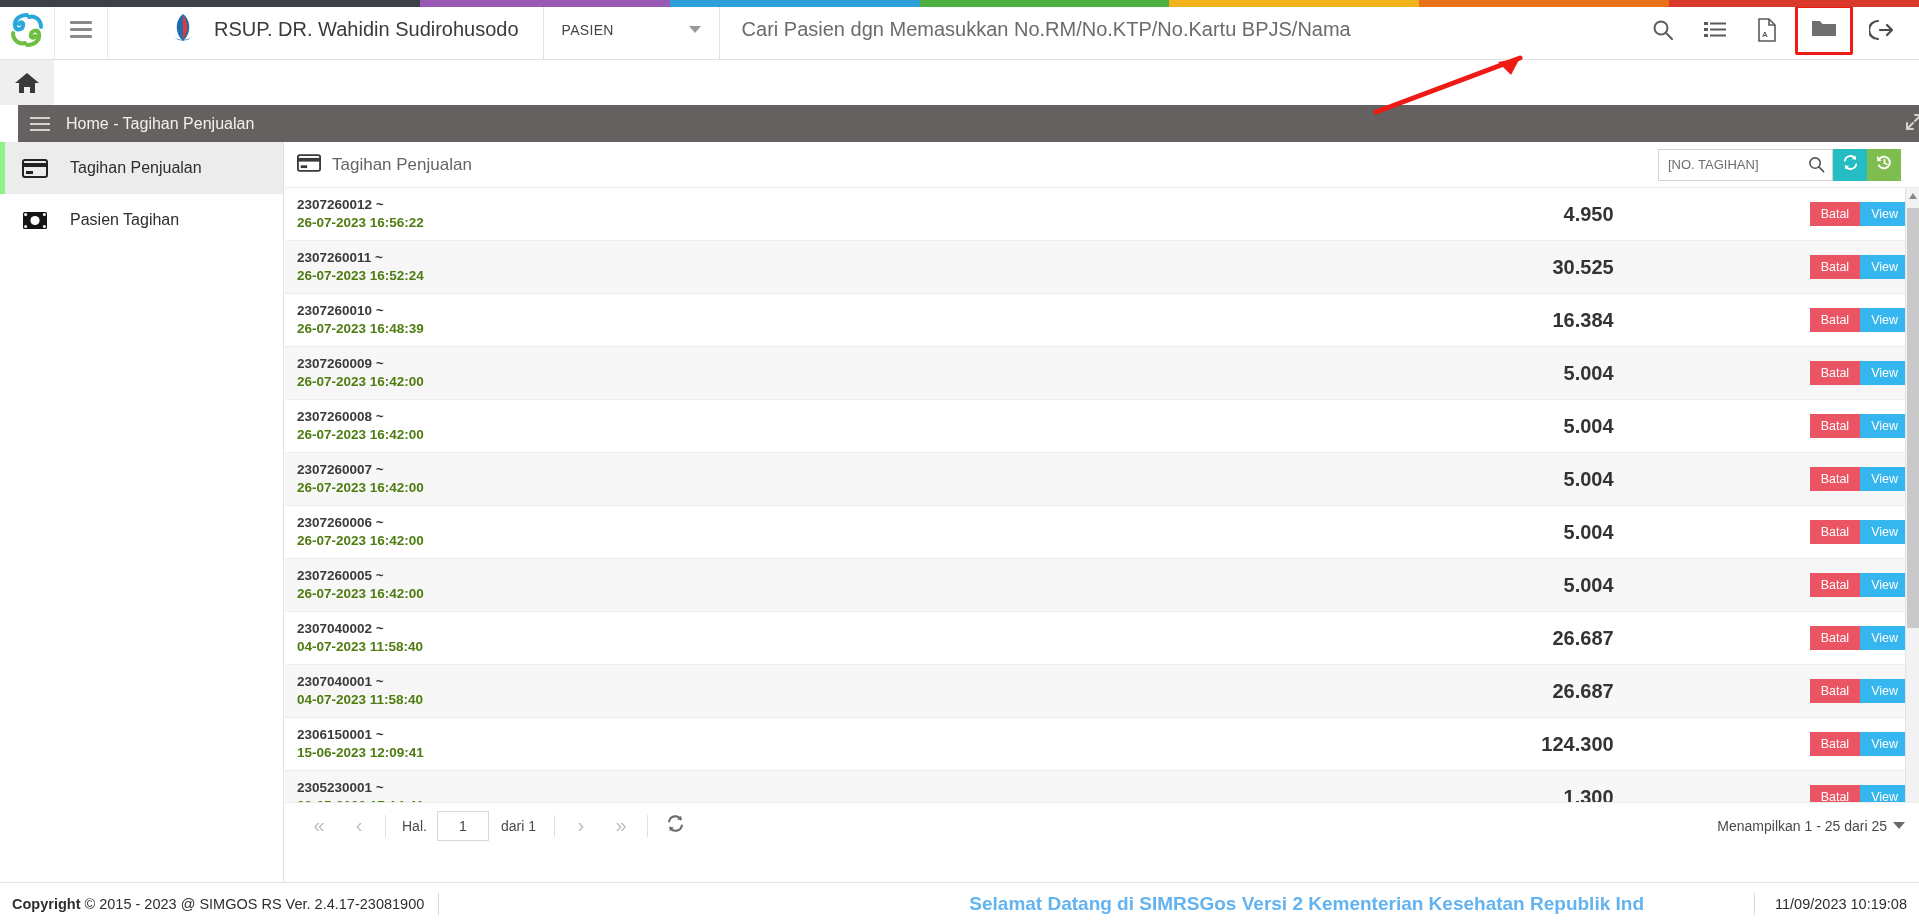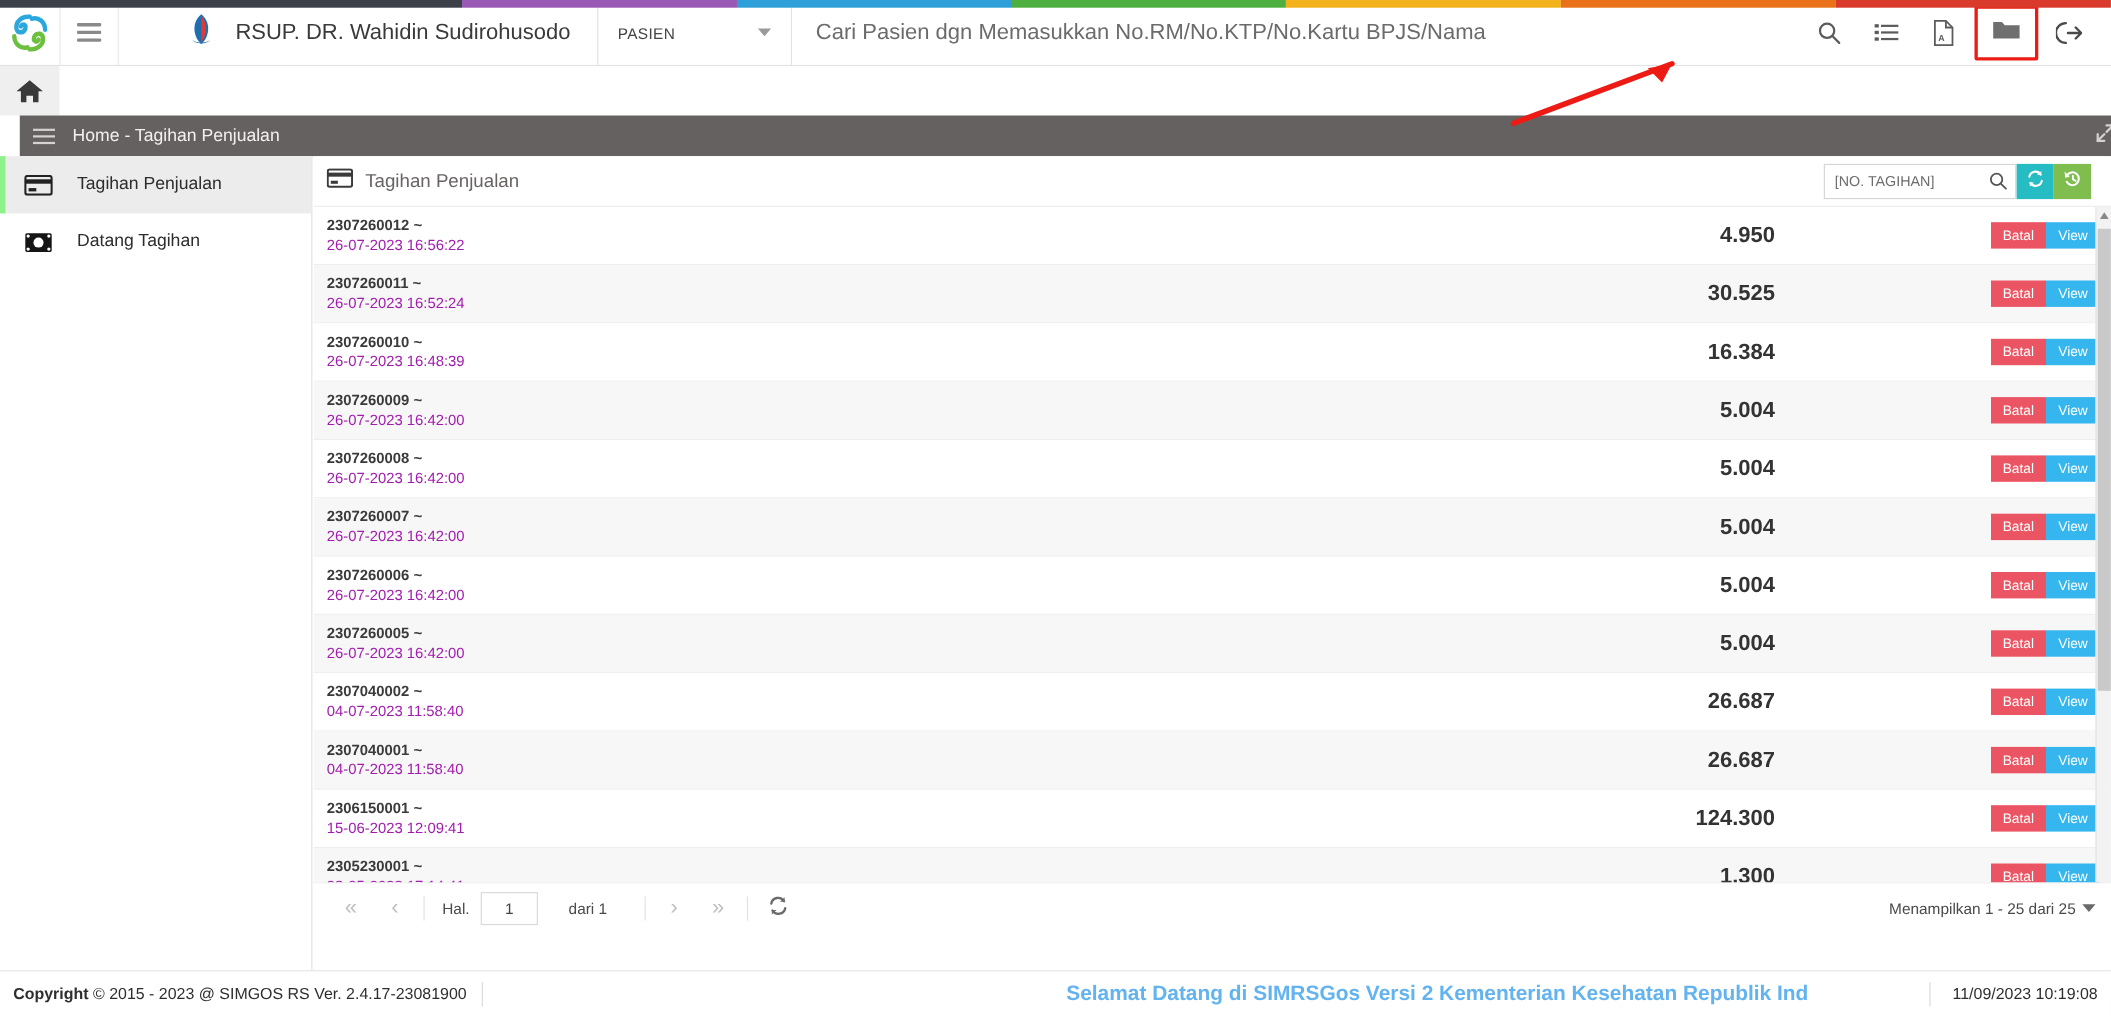--- a/index.html
+++ b/index.html
@@ -100,37 +100,37 @@
 
   
   #table-scroll { position: relative; height: 614px; overflow: hidden; }
   .row {
     height: 53px; display: flex; align-items: center; padding-left: 12px; padding-right: 10px;
     border-bottom: 1px solid #eeeeee; background: #fff;
   }
   .row.alt { background: #f7f7f7; }
   .row-main { flex: 0 0 auto; width: 420px; }
   .row-no { font-size: 13.5px; font-weight: bold; color: #3a3a3a; line-height: 18px; }
-  .row-date { font-size: 13.5px; color: #a21caf; line-height: 18px; }
+  .row-date { font-size: 13.5px; color: #4d7c0f; line-height: 18px; font-weight: bold; }
   .row-amount { flex: 1 1 auto; text-align: right; padding-right: 196px; font-size: 20px; font-weight: bold; color: #333; }
   .row-actions { flex: 0 0 auto; display: flex; }
   .btn-batal { background: #eb5463; color: #fff; font-size: 12.5px; padding: 5px 11px; cursor: pointer; }
   .btn-view { background: #35b6ee; color: #fff; font-size: 12.5px; padding: 5px 11px; cursor: pointer; }
 
   #v-scrollbar { position: absolute; right: 0; top: 0; width: 14px; height: 614px; background: #f2f2f2; border-left: 1px solid #e2e2e2; }
   #v-scroll-thumb { position: absolute; top: 20px; left: 1px; width: 12px; height: 420px; background: #c9c9c9; }
   .scroll-arrow { position: absolute; left: 0; width: 14px; height: 16px; display: flex; align-items: center; justify-content: center; background: #f2f2f2; }
 
   
   #pagination-bar { height: 46px; display: flex; align-items: center; padding: 0 14px 0 14px; border-top: 1px solid #ededed; }
   .pg-btn { width: 40px; height: 30px; display: flex; align-items: center; justify-content: center; color: #bdbdbd; font-size: 20px; cursor: pointer; }
   .pg-sep { width: 1px; height: 22px; background: #e0e0e0; margin: 0 6px; }
   #pg-label { font-size: 14px; color: #4a4a4a; margin: 16px 10px; }
   #pg-input { width: 52px; height: 30px; border: 1px solid #d8d8d8; text-align: center; font-size: 14px; color: #444; outline: none; font-family: "Liberation Sans", sans-serif; }
-  #pg-of { font-size: 14px; color: #4a4a4a; margin: 0 28px; }
+  #pg-of { font-size: 14px; color: #4a4a4a; margin: 0 12px; }
   #pg-refresh { margin-left: 12px; cursor: pointer; }
   #pg-showing { margin-left: auto; font-size: 14px; color: #4a4a4a; white-space: nowrap; overflow: hidden; max-width: 176px; }
   #pg-showing-caret { margin-left: 6px; width: 0; height: 0; border-left: 6px solid transparent; border-right: 6px solid transparent; border-top: 7px solid #6a6a6a; }
 
   
   #h-scrollbar { position: absolute; bottom: 0; left: 285px; width: 1634px; height: 18px; background: #f2f2f2; display: flex; align-items: center; }
   #h-scroll-thumb { position: absolute; left: 14px; top: 2px; height: 14px; width: 1350px; background: #c0c0c0; }
   .h-arrow { width: 14px; height: 18px; display: flex; align-items: center; justify-content: center; }
 
   
@@ -293,21 +293,21 @@
     <span class="side-item-icon">
       <svg width="26" height="19" viewBox="0 0 26 19">
         <rect x="1" y="1" width="24" height="17" rx="1.5" fill="#151515"></rect>
         <circle cx="13" cy="9.5" r="4.6" fill="#fff"></circle>
         <circle cx="3.6" cy="3.6" r="1.5" fill="#fff"></circle>
         <circle cx="22.4" cy="3.6" r="1.5" fill="#fff"></circle>
         <circle cx="3.6" cy="15.4" r="1.5" fill="#fff"></circle>
         <circle cx="22.4" cy="15.4" r="1.5" fill="#fff"></circle>
       </svg>
     </span>
-    <span class="side-item-label">Datang Tagihan</span>
+    <span class="side-item-label">Pasien Tagihan</span>
   </div>
 </div>
 
 <div id="content-panel">
 
   <div id="panel-head">
     <div id="panel-title-wrap">
       <span>
         <svg width="24" height="18" viewBox="0 0 26 19">
           <rect x="1" y="1" width="24" height="17" rx="2" fill="none" stroke="#3a3a3a" stroke-width="2"></rect>

